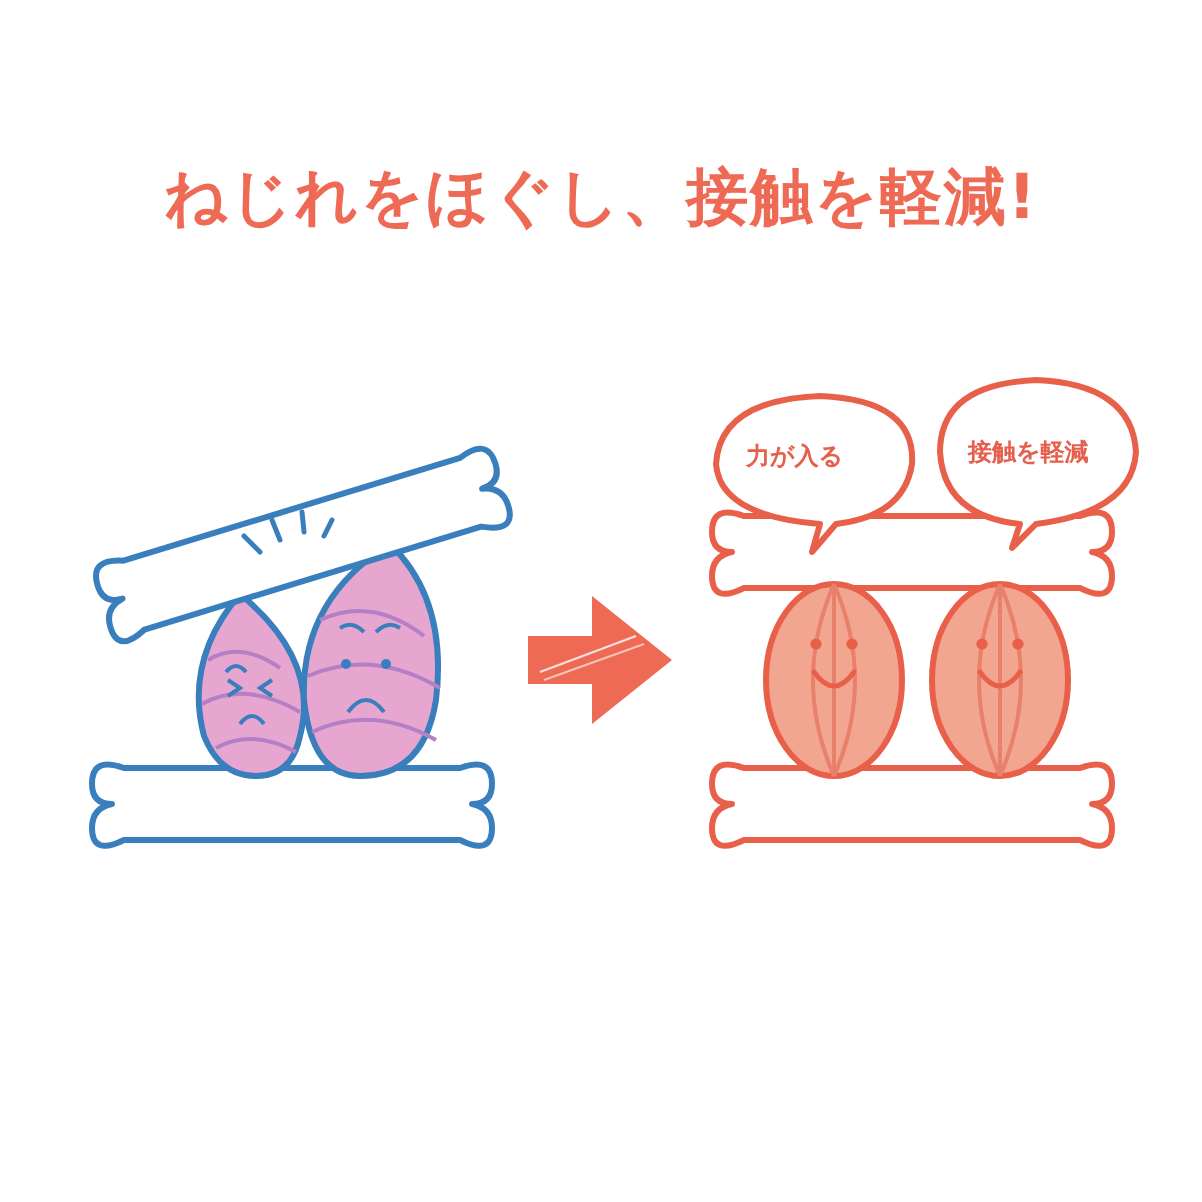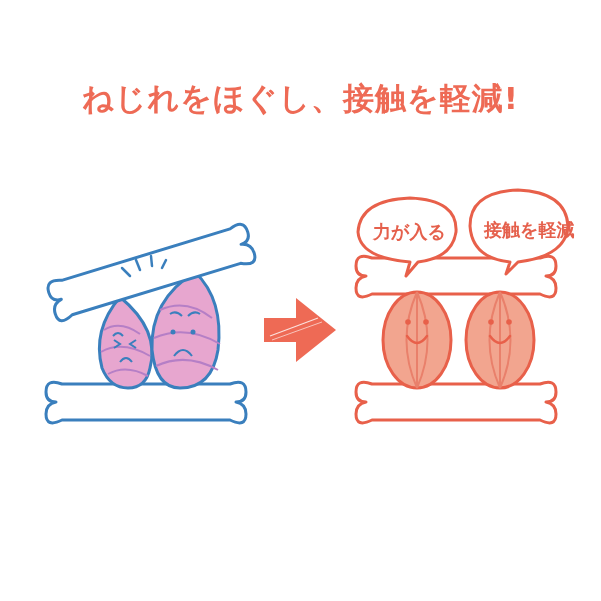--- a/index.html
+++ b/index.html
@@ -1,19 +1,19 @@
 <!DOCTYPE html>
 <html><head>
 <meta charset="utf-8">
 <style>
   html,body{margin:0;padding:0;background:#ffffff;}
   body{width:601px;height:601px;position:relative;overflow:hidden;font-family:"DejaVu Sans",sans-serif;}
   .title{position:absolute;left:0;top:78px;width:601px;text-align:center;font-size:31px;font-weight:bold;letter-spacing:1px;color:#ee6a55;}
   svg{position:absolute;left:0;top:0;}
-  .bubble-text{position:absolute;font-size:18px;font-weight:bold;color:#e5604c;white-space:nowrap;}
+  .bubble-text{position:absolute;font-size:12px;font-weight:bold;color:#e5604c;white-space:nowrap;}
 </style>
 </head>
 <body>
 
 <div class="title">ねじれをほぐし、接触を軽減!</div>
 
 <svg width="601" height="601" viewBox="0 0 601 601">
 
   <g>
 

